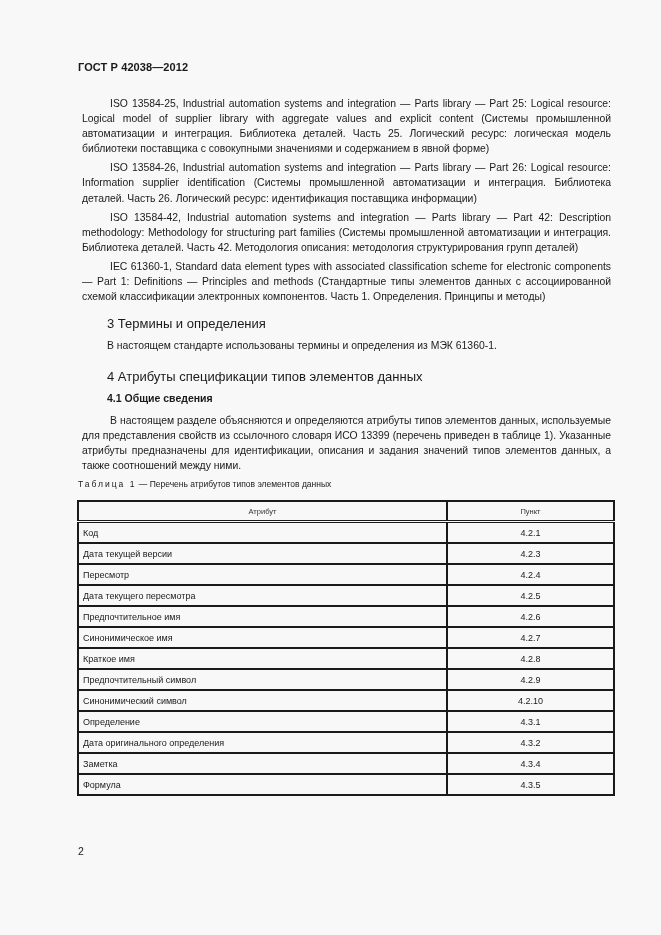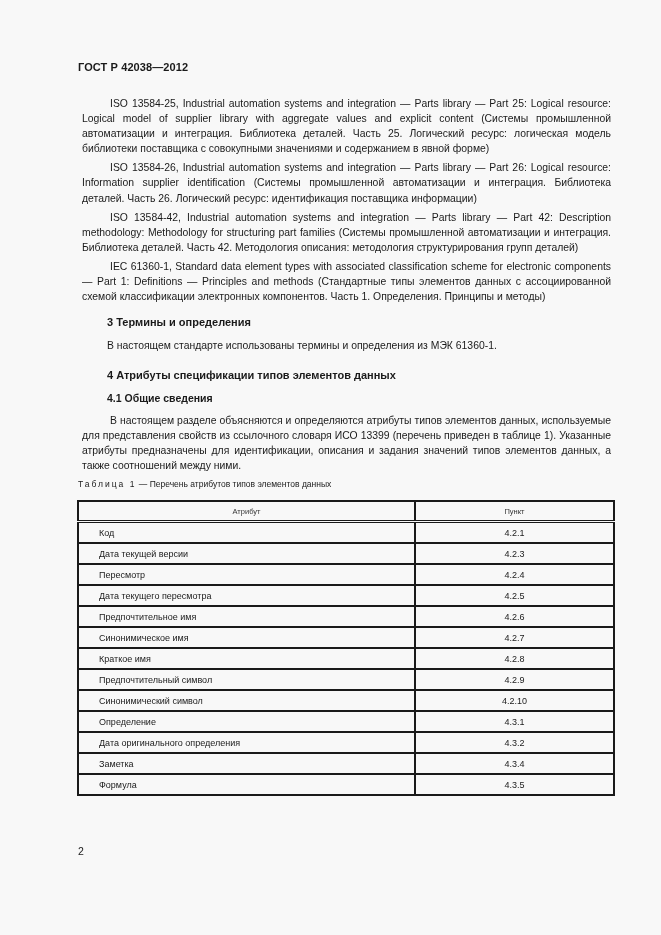--- a/index.html
+++ b/index.html
@@ -16,21 +16,21 @@
     font-size: 11px; font-weight: bold; letter-spacing: 0.1px;
   }
   .body-text {
     position: absolute; left: 78px; width: 537px;
     font-size: 10.4px; line-height: 15.1px;
     text-align: justify;
   }
   .para { margin: 4px; text-indent: 28px; }
   .section-title {
     position: absolute; left: 107px;
-    font-size: 11px; font-weight: bold;
+    font-size: 13px; font-weight: normal;
   }
   .subsection-title {
     position: absolute; left: 107px;
     font-size: 10.5px; font-weight: bold;
   }
   .plain-line {
     position: absolute; left: 107px;
     font-size: 10.4px;
   }
   .table-caption {
@@ -46,21 +46,21 @@
     font-size: 9px;
   }
   table.attr-table th {
     font-weight: normal; font-size: 7.5px; color: #333;
     height: 16px; text-align: center;
     border-right: 2px solid #1a1a1a;
     border-bottom: 3px double #1a1a1a;
   }
   table.attr-table th:last-child { border-right: none; }
   table.attr-table td {
-    height: 19px; padding: 0 20px;
+    height: 19px; padding: 0 4px;
     border-top: 2px solid #1a1a1a;
     border-right: 2px solid #1a1a1a;
   }
   table.attr-table td:last-child { border-right: none; text-align: center; width: 157px; }
   table.attr-table tr:first-child td { border-top: none; }
   .page-number {
     position: absolute; left: 78px; top: 845px;
     font-size: 10.5px;
   }
 </style>

